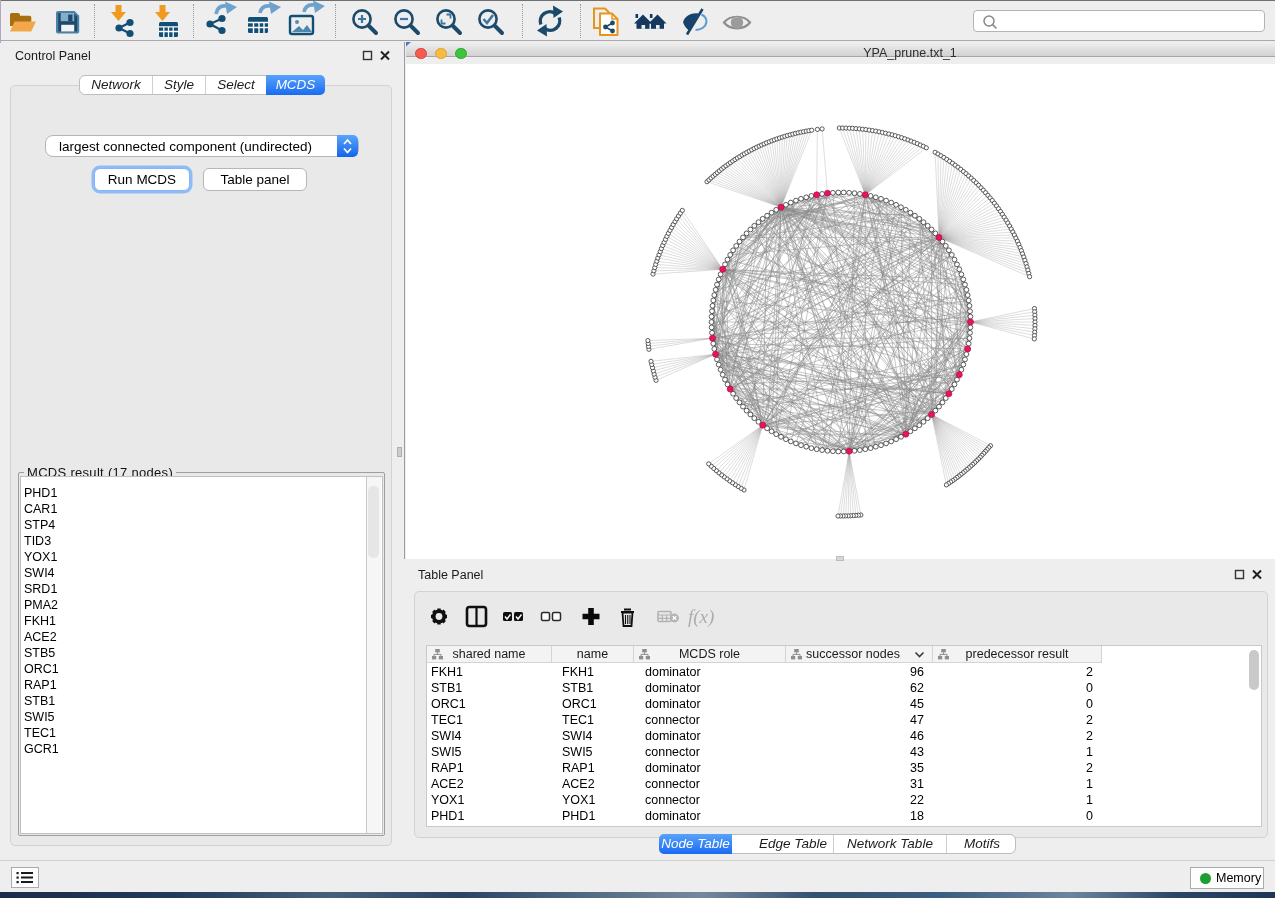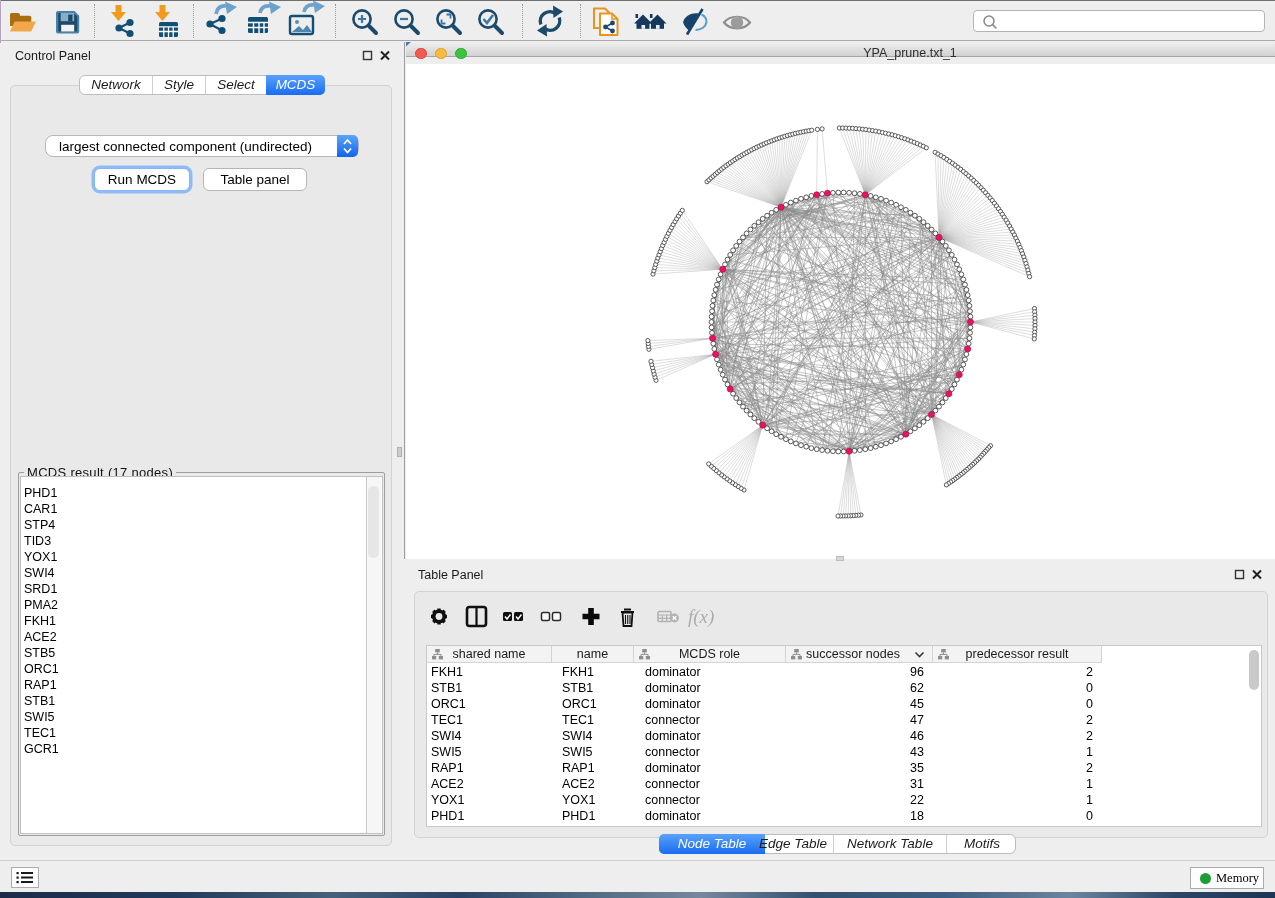--- a/index.html
+++ b/index.html
@@ -46,21 +46,21 @@
 #tablepanel { position:absolute; left:404px; top:564px; width:871px; height:296px; background:#eeeeee; }
 #tp-title { position:absolute; left:14px; top:4px; font-size:12.5px; color:#1a1a1a; }
 #tp-pane { position:absolute; left:10px; top:27px; width:854px; height:247px; background:#e9e9e9; border:1px solid #d2d2d2; border-radius:5px; }
 #tbl { position:absolute; left:11px; top:53px; width:836px; height:182px; background:#ffffff; border:1px solid #c9c9c9; }
 #tbl .hdr { position:absolute; left:0; top:0; width:675px; height:17px; background:#f3f3f3; border-bottom:1px solid #d4d4d4; border-right:1px solid #d4d4d4; }
 #tbl .hc { position:absolute; top:0; height:17px; border-right:1px solid #d4d4d4; font-size:12.5px; color:#1a1a1a; text-align:center; line-height:17px; }
 #tbl .rows { position:absolute; left:0; top:18px; font-size:12.5px; line-height:16px; color:#000; }
 #tbl .cell { position:absolute; white-space:nowrap; }
 #tbl .sbthumb { position:absolute; right:2px; top:4px; width:10px; height:40px; background:#c9c9c9; border-radius:5px; }
 
-#statusbar { position:absolute; left:0; top:860px; width:1275px; height:33px; background:#eeeeee; border-top:1px solid #cfcfcf;font-family:Liberation Serif, serif; }
+#statusbar { position:absolute; left:0; top:860px; width:1275px; height:33px; background:#eeeeee; border-top:1px solid #cfcfcf; }
 #listbtn { position:absolute; left:11px; top:6px; width:28px; height:21px; background:#fdfdfd; border:1px solid #ababab; }
 #membtn { position:absolute; right:11px; top:6px; width:74px; height:22px; background:#fdfdfd; border:1px solid #ababab; font-size:12.5px; color:#000; }
 #membtn .dot { position:absolute; left:9px; top:5px; width:11px; height:11px; border-radius:50%; background:#1d9e33; }
 #membtn .lbl { position:absolute; left:25px; top:3px; }
 #wallpaper { position:absolute; left:0; top:892px; width:1275px; height:6px; background:linear-gradient(90deg,#1c2b4a 0%,#233a5c 14%,#46607a 26%,#2b4266 36%,#556d85 47%,#77879d 55%,#325070 64%,#3c5e80 74%,#6d849e 84%,#2c4668 92%,#1f3554 100%); }
 #purpleedge { position:absolute; left:0; top:0; width:1px; height:460px; background:#b5a3c2; }
 </style>
 </head>
 <body>
 <div id="toolbar">
@@ -1371,21 +1371,21 @@
 <div class="cell" style="left:4px;top:144px">PHD1</div>
 <div class="cell" style="left:135px;top:144px">PHD1</div>
 <div class="cell" style="left:218px;top:144px">dominator</div>
 <div class="cell" style="left:437px;top:144px;width:60px;text-align:right">18</div>
 <div class="cell" style="left:606px;top:144px;width:60px;text-align:right">0</div>
 </div>
       <div class="sbthumb"></div>
     </div>
   </div>
   <div class="segbox" id="tabs2">
-      <span class="si sel" style="left:-1px;width:106px;border-radius:5px 0 0 5px">Node Table</span>
+      <span class="si sel" style="left:-1px;width:73px;border-radius:5px 0 0 5px">Node Table</span>
       <span class="si" style="left:93px;width:80px">Edge Table</span>
       <span class="sd" style="left:173px"></span>
       <span class="si" style="left:174px;width:112px">Network Table</span>
       <span class="sd" style="left:286px"></span>
       <span class="si" style="left:287px;width:70px">Motifs</span>
     </div>
 </div>
 <div id="statusbar">
   <div id="listbtn">
       <svg width="26" height="19" style="position:absolute;left:0;top:0">

